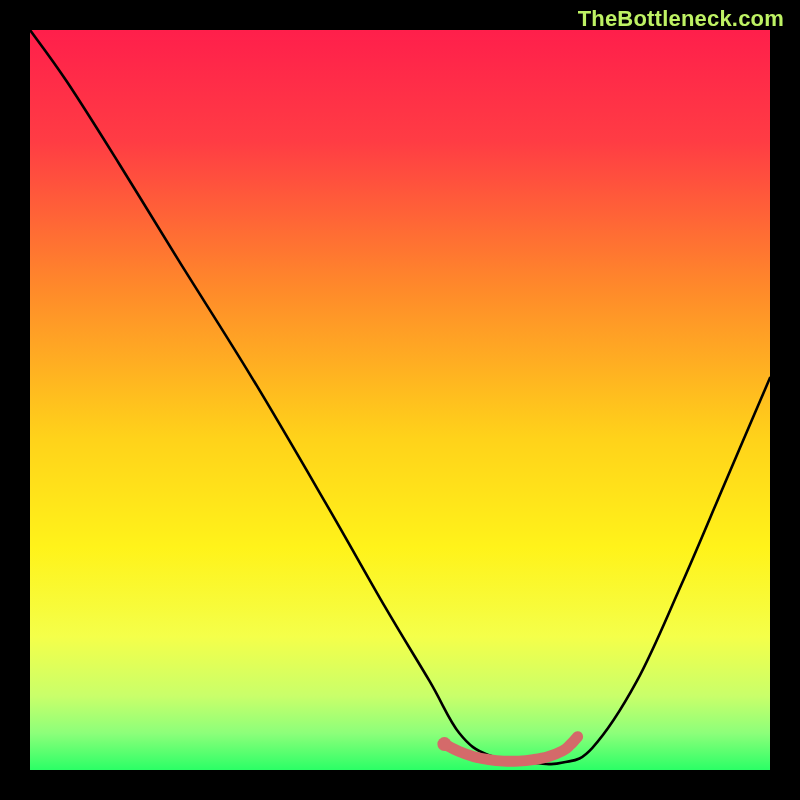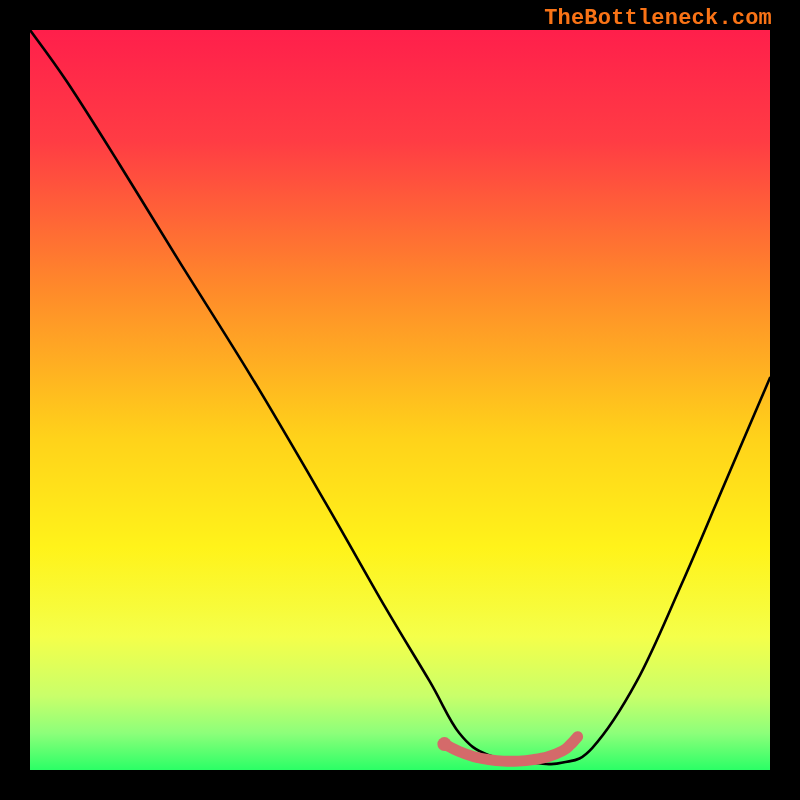--- a/index.html
+++ b/index.html
@@ -21,25 +21,25 @@
   .plot {
     position: absolute;
     left: 0;
     top: 0;
     width: 740px;
     height: 740px;
   }
   .attribution {
     position: absolute;
     top: 6px;
-    right: 28px;
-    font-family: Liberation Mono, monospace;
+    right: 16px;
+    font-family: Liberation Sans, sans-serif;
     font-size: 22px;
     font-weight: bold;
-    color: #f97316;
+    color: #bef264;
     letter-spacing: 0.2px;
   }
   svg {
     display: block;
   }
 </style>
 </head>
 <body>
 
 <div class="frame">

